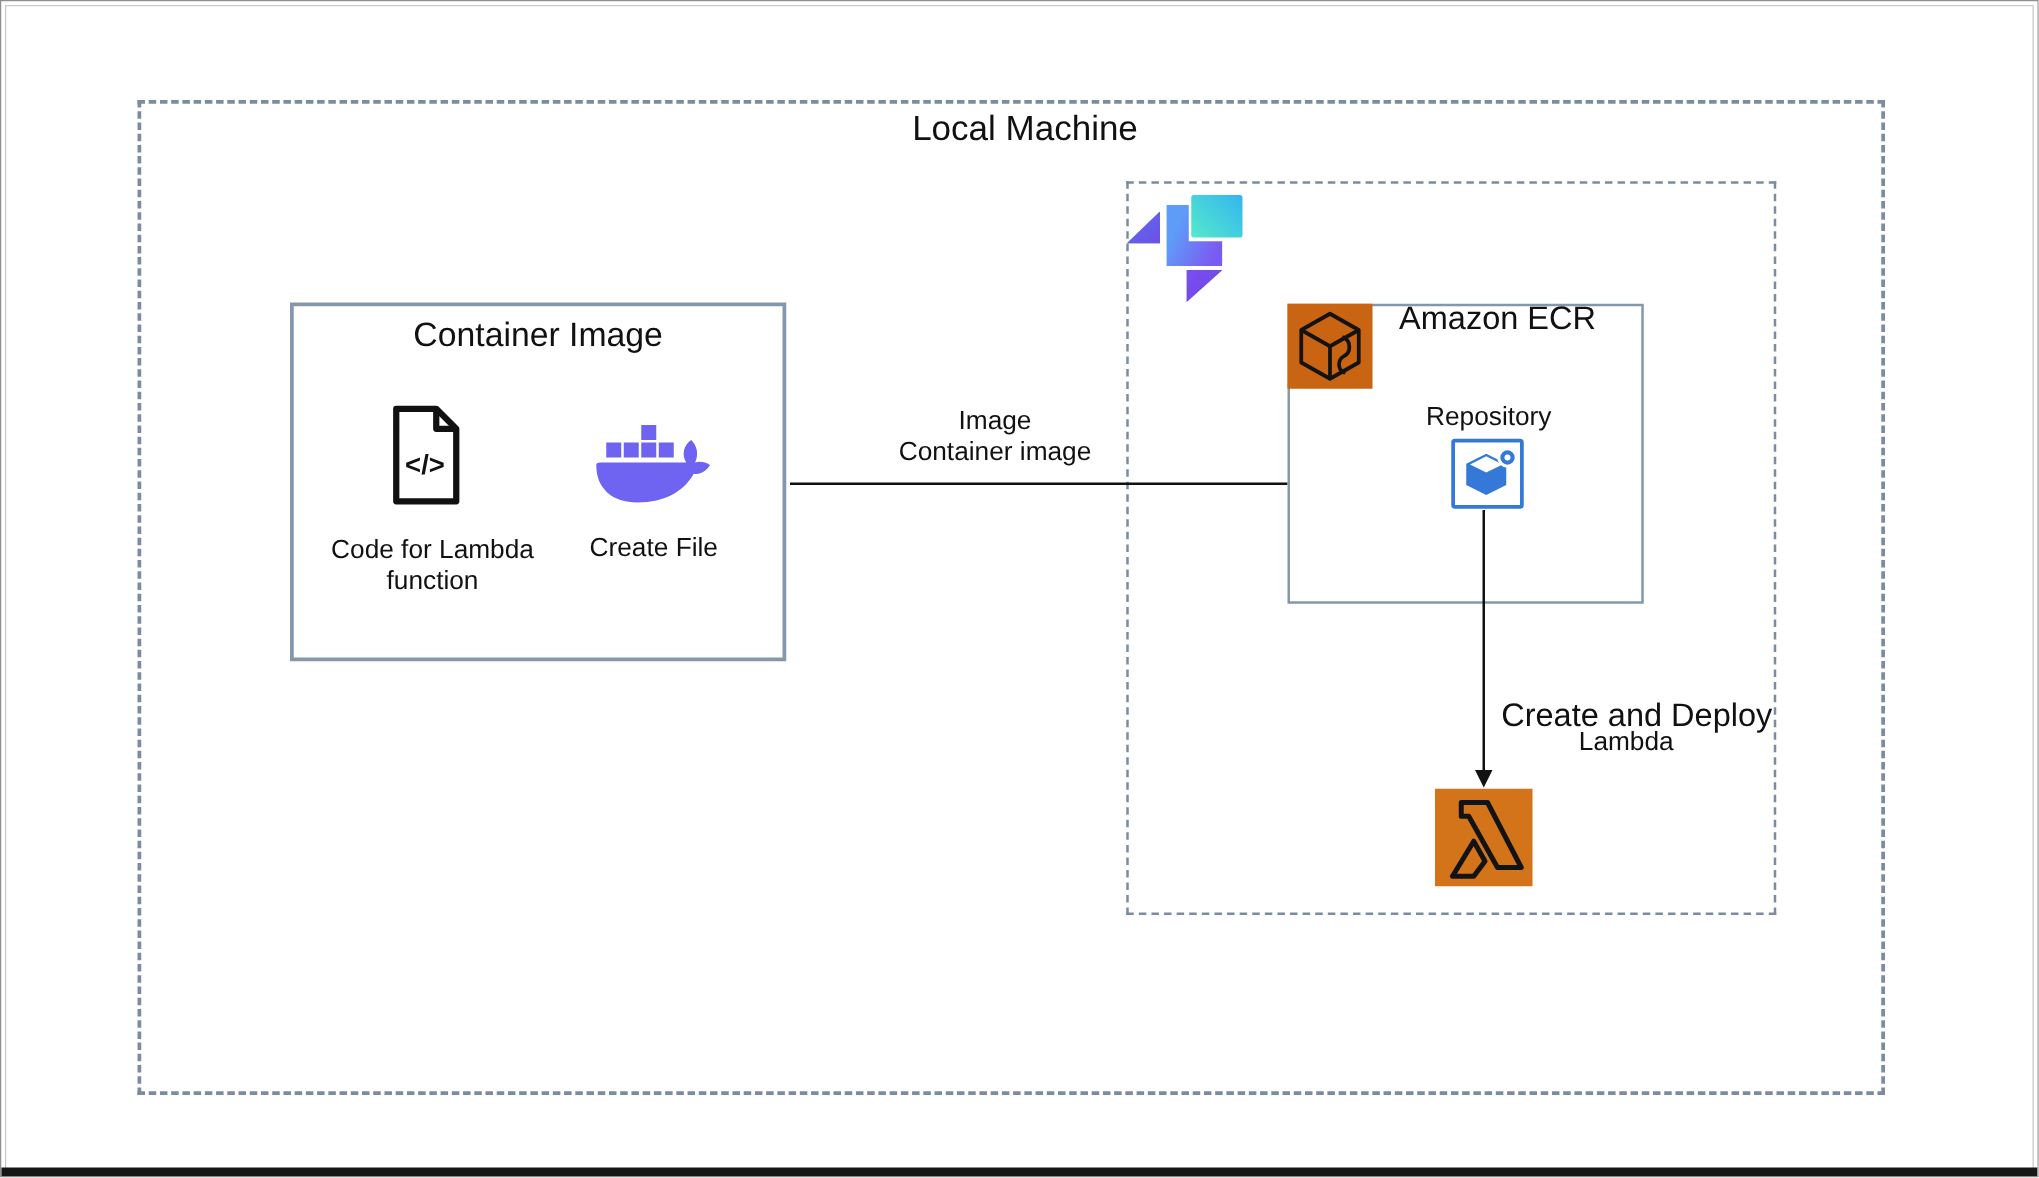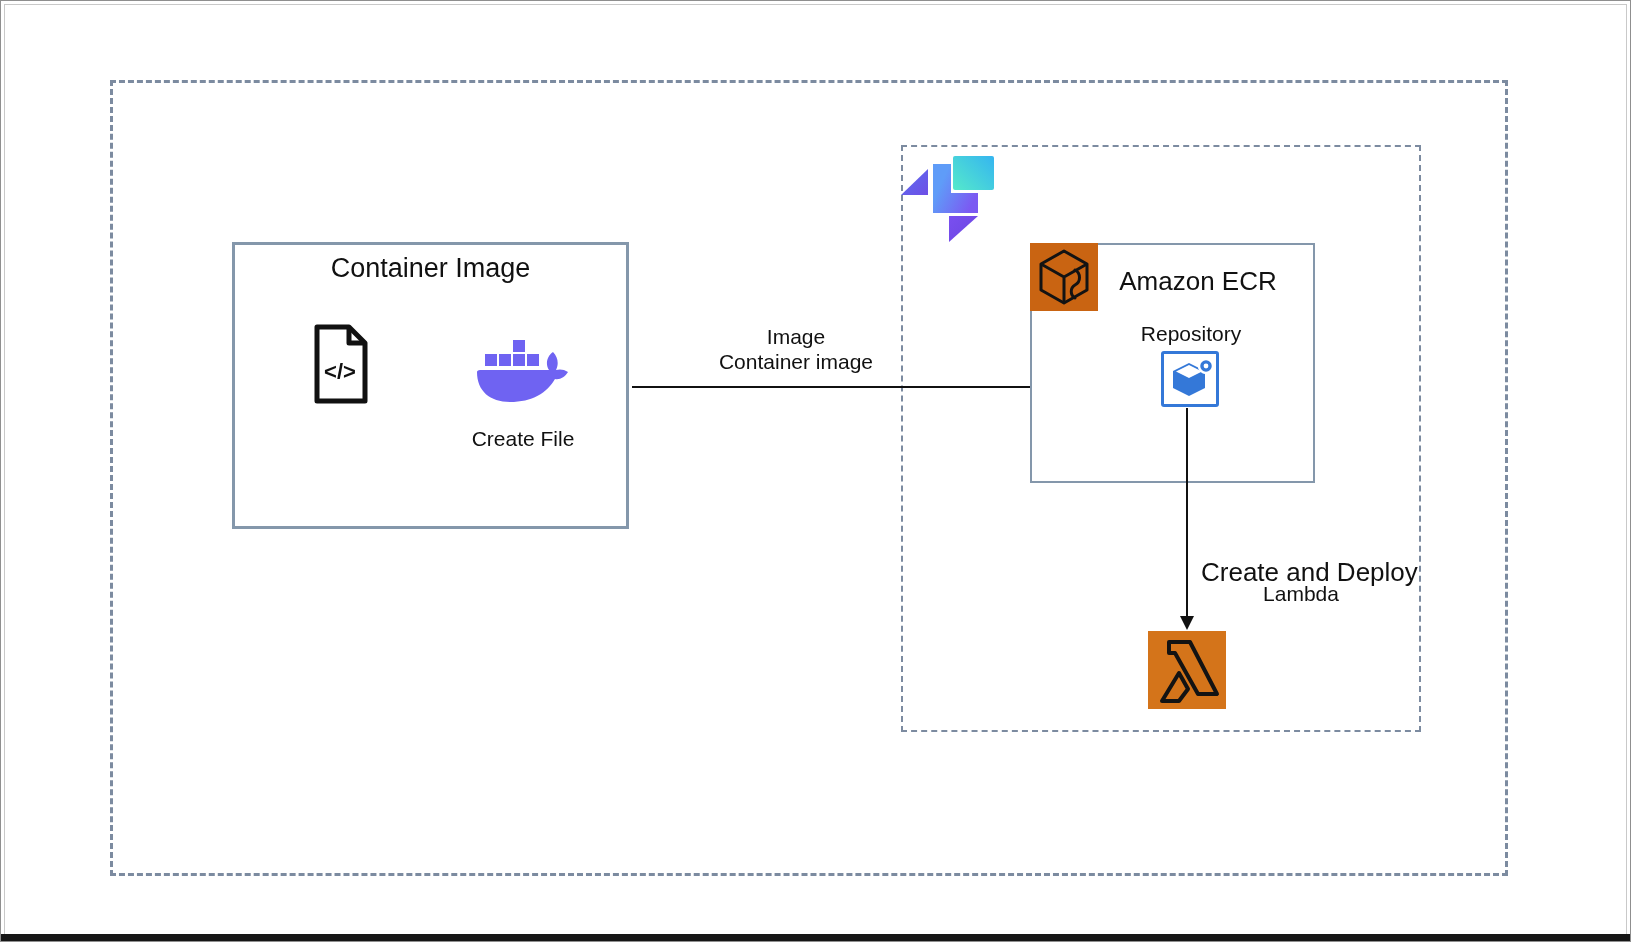--- a/index.html
+++ b/index.html
@@ -116,21 +116,21 @@
   
   .ecr-box{
     position:absolute;left:1029px;top:242px;width:285px;height:240px;
     border:2px solid #8497ab;box-sizing:border-box;background:#fff;
   }
   .ecr-icon{
     position:absolute;left:1029px;top:242px;width:68px;height:68px;
     background:#c96412;
   }
   .ecr-title{
-    position:absolute;left:1097px;top:265px;width:200px;
+    position:absolute;left:1097px;top:238px;width:200px;
     text-align:center;font-size:26px;
   }
   .repository-label{
     position:absolute;left:1110px;top:321px;width:160px;
     text-align:center;font-size:21px;
   }
   .repo-icon{
     position:absolute;left:1160px;top:350px;width:58px;height:56px;
     border:3px solid #3478d8;border-radius:3px;background:#fff;
     box-sizing:border-box;
@@ -142,39 +142,44 @@
   }
   .label-text{white-space:nowrap;}
 </style>
 </head>
 <body>
 
 <div class="screen">
   <div class="inner-frame"></div>
 
   <div class="local-machine-box"></div>
+  <div class="local-machine-title label-text">Local Machine</div>
 
   <div class="localstack-box"></div>
 
   <div class="ls-logo">
     <div class="ls-tri-left"></div>
     <div class="ls-lshape"></div>
     <div class="ls-square"></div>
     <div class="ls-tri-bottom"></div>
   </div>
 
   <div class="container-image-box"></div>
   <div class="container-image-title label-text">Container Image</div>
 
   <div class="code-icon">
     <svg width="58" height="82" viewBox="0 0 58 82">
       <path d="M5 4 H37 L53 20 V78 H5 Z" fill="#ffffff" stroke="#111" stroke-width="5" stroke-linejoin="round"></path>
       <path d="M37 4 V20 H53" fill="none" stroke="#111" stroke-width="5" stroke-linejoin="round"></path>
       <text x="28" y="56" font-size="22" font-weight="bold" text-anchor="middle" font-family="Liberation Sans, sans-serif" fill="#111">&lt;/&gt;</text>
     </svg>
+  </div>
+  <div class="code-label">
+    <div>Code for Lambda</div>
+    <div>function</div>
   </div>
 
   <div class="docker-icon">
     <svg width="98" height="74" viewBox="0 0 98 74" fill="#6f63f2">
       <rect x="41" y="3" width="12" height="12"></rect>
       <rect x="13" y="17" width="12" height="12"></rect>
       <rect x="27" y="17" width="12" height="12"></rect>
       <rect x="41" y="17" width="12" height="12"></rect>
       <rect x="55" y="17" width="12" height="12"></rect>
       <path d="M5 35 C5 54 18 65 38 65 C60 65 75 56 83 42

